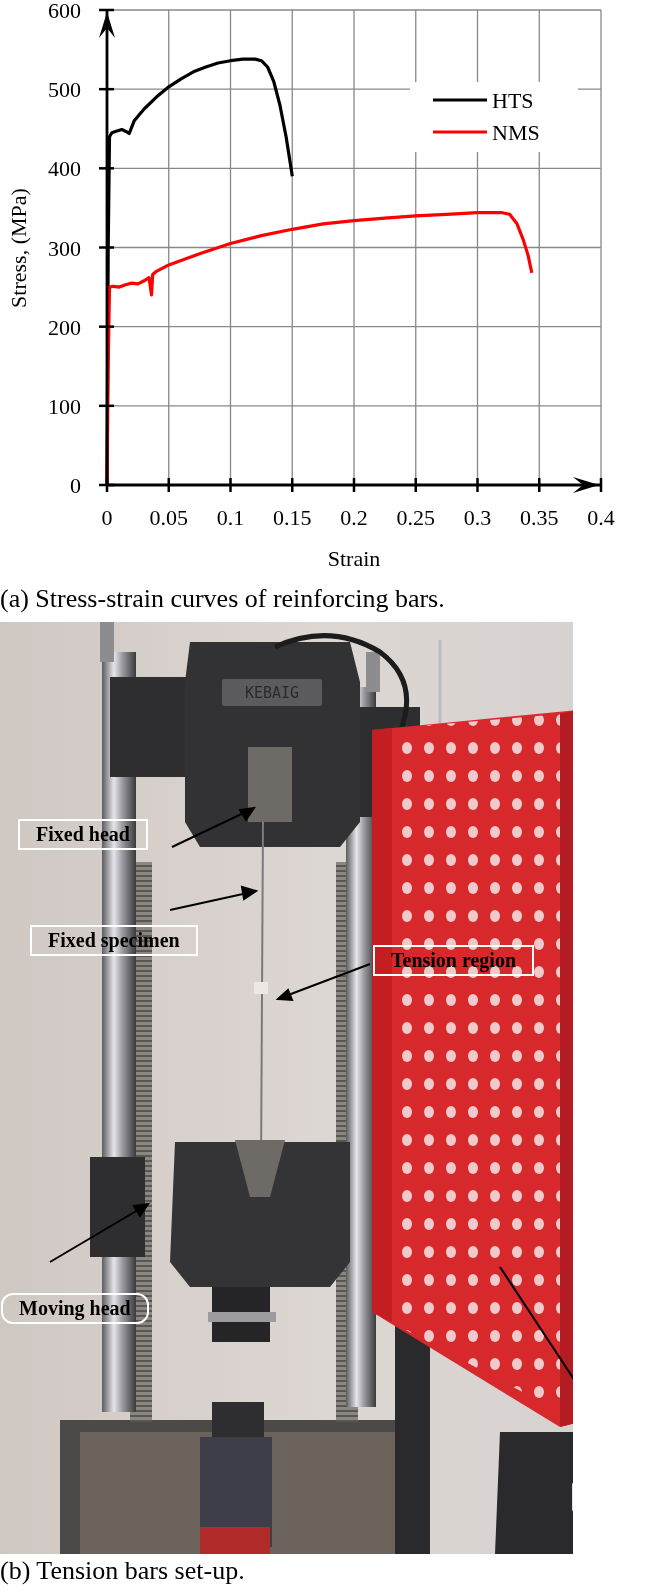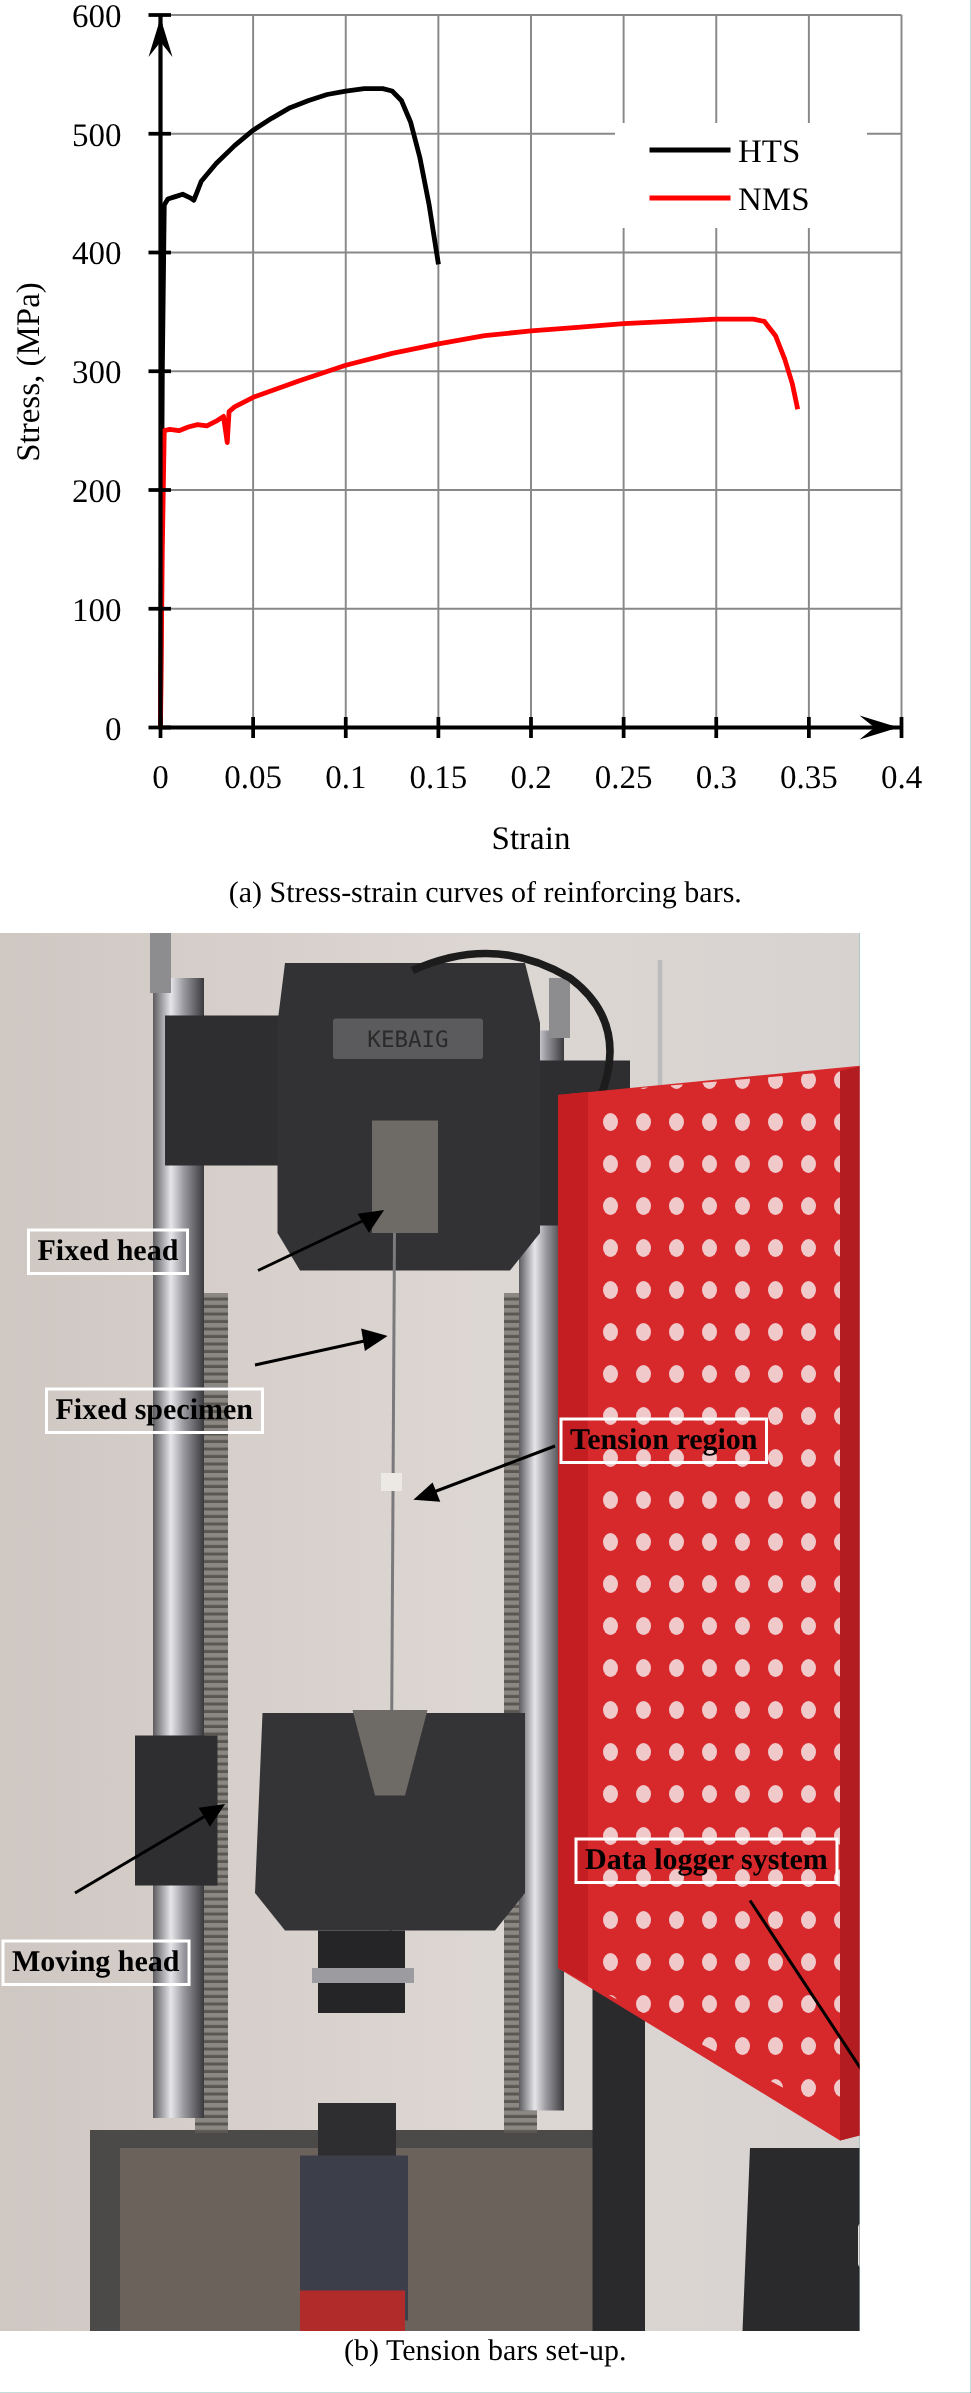--- a/index.html
+++ b/index.html
@@ -1,22 +1,22 @@
 <!DOCTYPE html>
 <html><head>
 <meta charset="utf-8">
 <style>
   html,body{margin:0;padding:0;background:#fff;}
   body{width:647px;height:1595px;position:relative;overflow:hidden;font-family:"Liberation Serif","DejaVu Serif",serif;color:#000;}
   #chart{position:absolute;left:0;top:0;width:647px;height:580px;}
-  .cap{position:absolute;left:0;width:647px;text-align:center;font-size:20px;font-family:"Liberation Serif",serif;}
+  .cap{position:absolute;left:0;width:647px;text-align:left;font-size:26px;font-family:"Liberation Serif",serif;}
   #cap-a{top:584px;}
   #cap-b{top:1556px;}
   #photo{position:absolute;left:0;top:622px;width:573px;height:932px;background:#0f766e;overflow:hidden;}
-  .lbl{position:absolute;border:2px solid #fff;font-family:"Liberation Serif",serif;font-weight:bold;font-size:20px;padding:2px 5px;white-space:nowrap;color:#000;}
+  .lbl{position:absolute;border:2px solid #fff;font-family:"Liberation Serif",serif;font-weight:bold;font-size:20px;padding:2px 16px;white-space:nowrap;color:#000;}
 </style>
 </head>
 <body>
 
 <svg id="chart" viewBox="0 0 647 580" xmlns="http://www.w3.org/2000/svg">
   <g id="grid">
       <line x1="168.75" y1="10" x2="168.75" y2="485" stroke="#888" stroke-width="1.3"></line>
       <line x1="230.5" y1="10" x2="230.5" y2="485" stroke="#888" stroke-width="1.3"></line>
       <line x1="292.25" y1="10" x2="292.25" y2="485" stroke="#888" stroke-width="1.3"></line>
       <line x1="354" y1="10" x2="354" y2="485" stroke="#888" stroke-width="1.3"></line>
@@ -170,17 +170,16 @@
       <line x1="50" y1="640" x2="143" y2="585"></line>
         <polygon points="148,582 134,584 140,594"></polygon>
       <line x1="500" y1="645" x2="610" y2="812"></line>
         <polygon points="612,816 604,802 612,800"></polygon>
     </g>
   </svg>
 
   <div class="lbl" style="left:18px;top:197px;">Fixed head</div>
   <div class="lbl" style="left:30px;top:303px;">Fixed specimen</div>
   <div class="lbl" style="left:373px;top:323px;">Tension region</div>
-  <div class="lbl" style="left:1px;top:671px;">Moving head</div>
-  <div class="lbl" style="left:383px;top:603px;">Data logger system</div>
+  <div class="lbl" style="left:1px;top:671px;border-radius:12px;">Moving head</div>
 </div>
 
 <div id="cap-b" class="cap">(b) Tension bars set-up.</div>
 
 </body></html>

